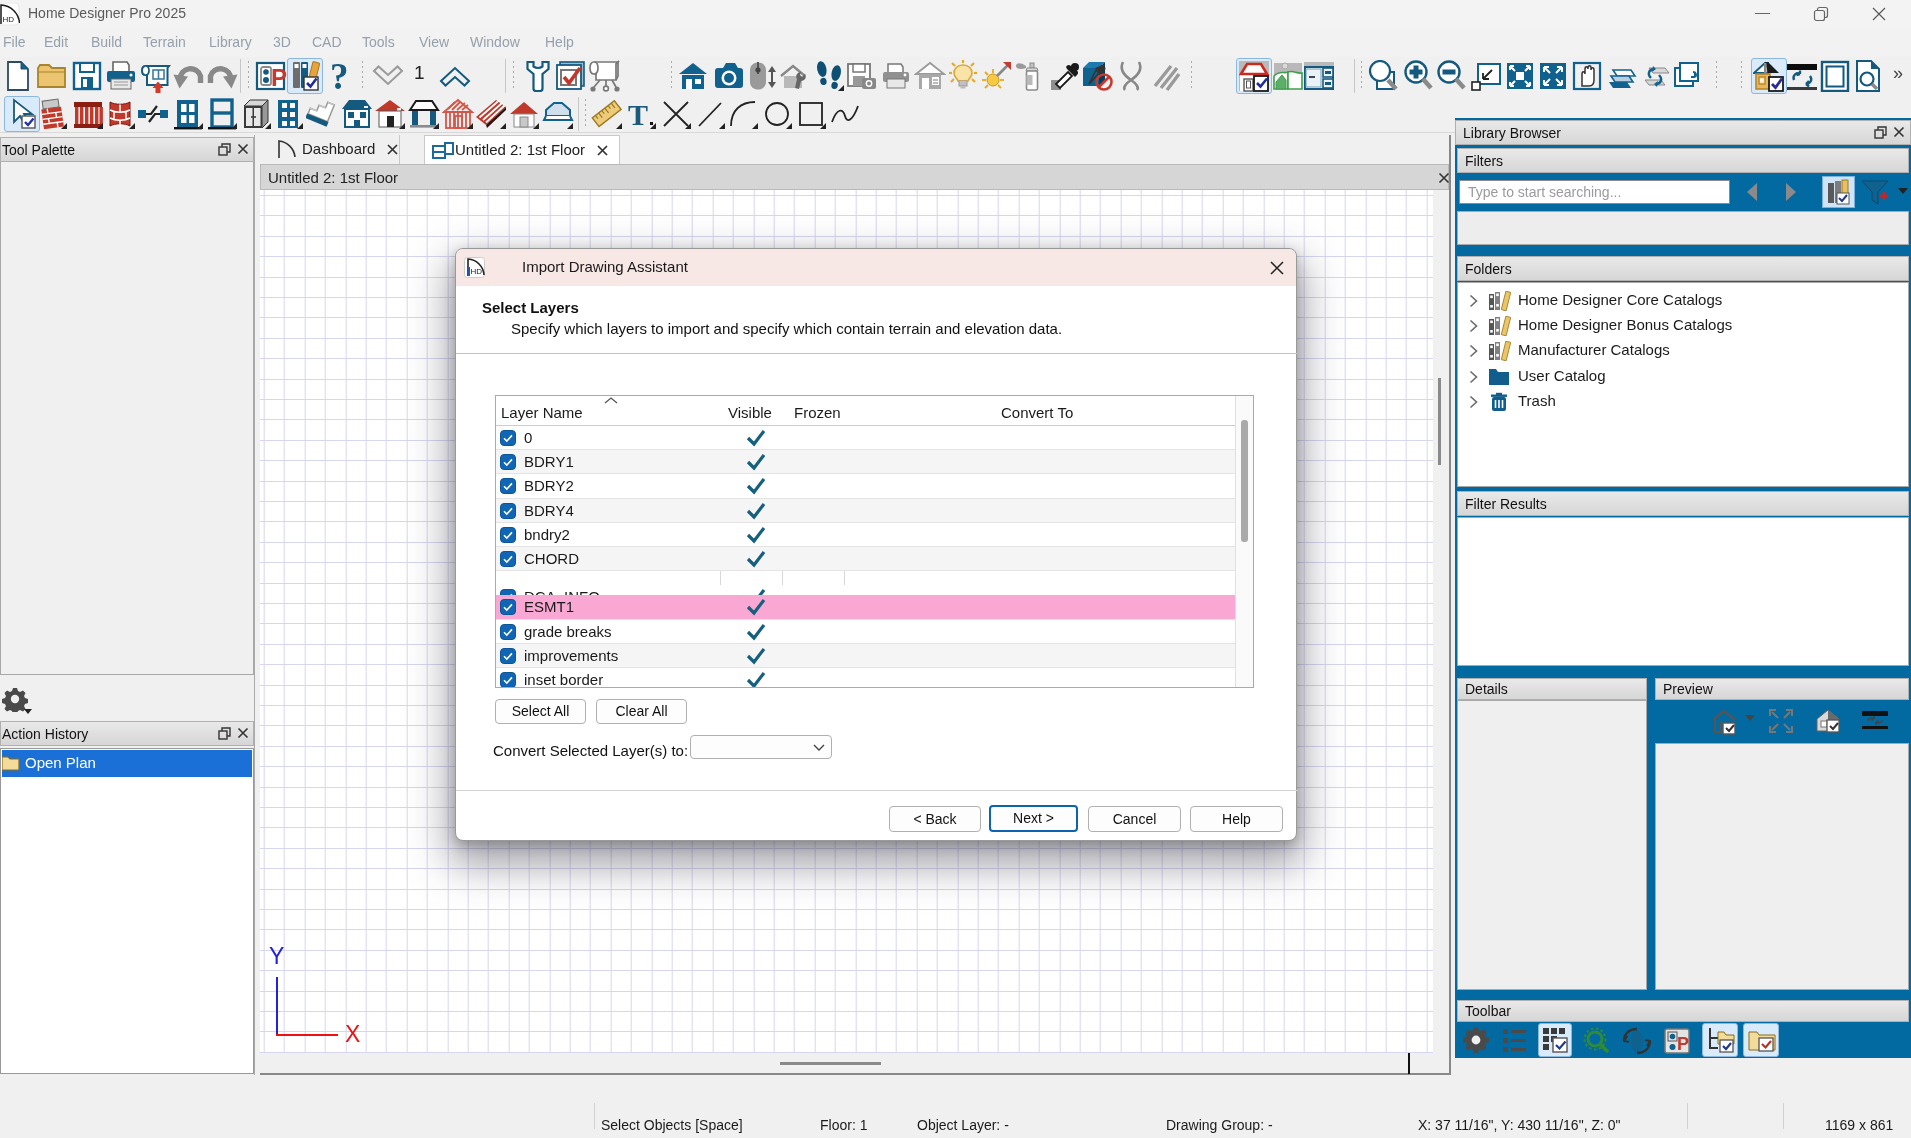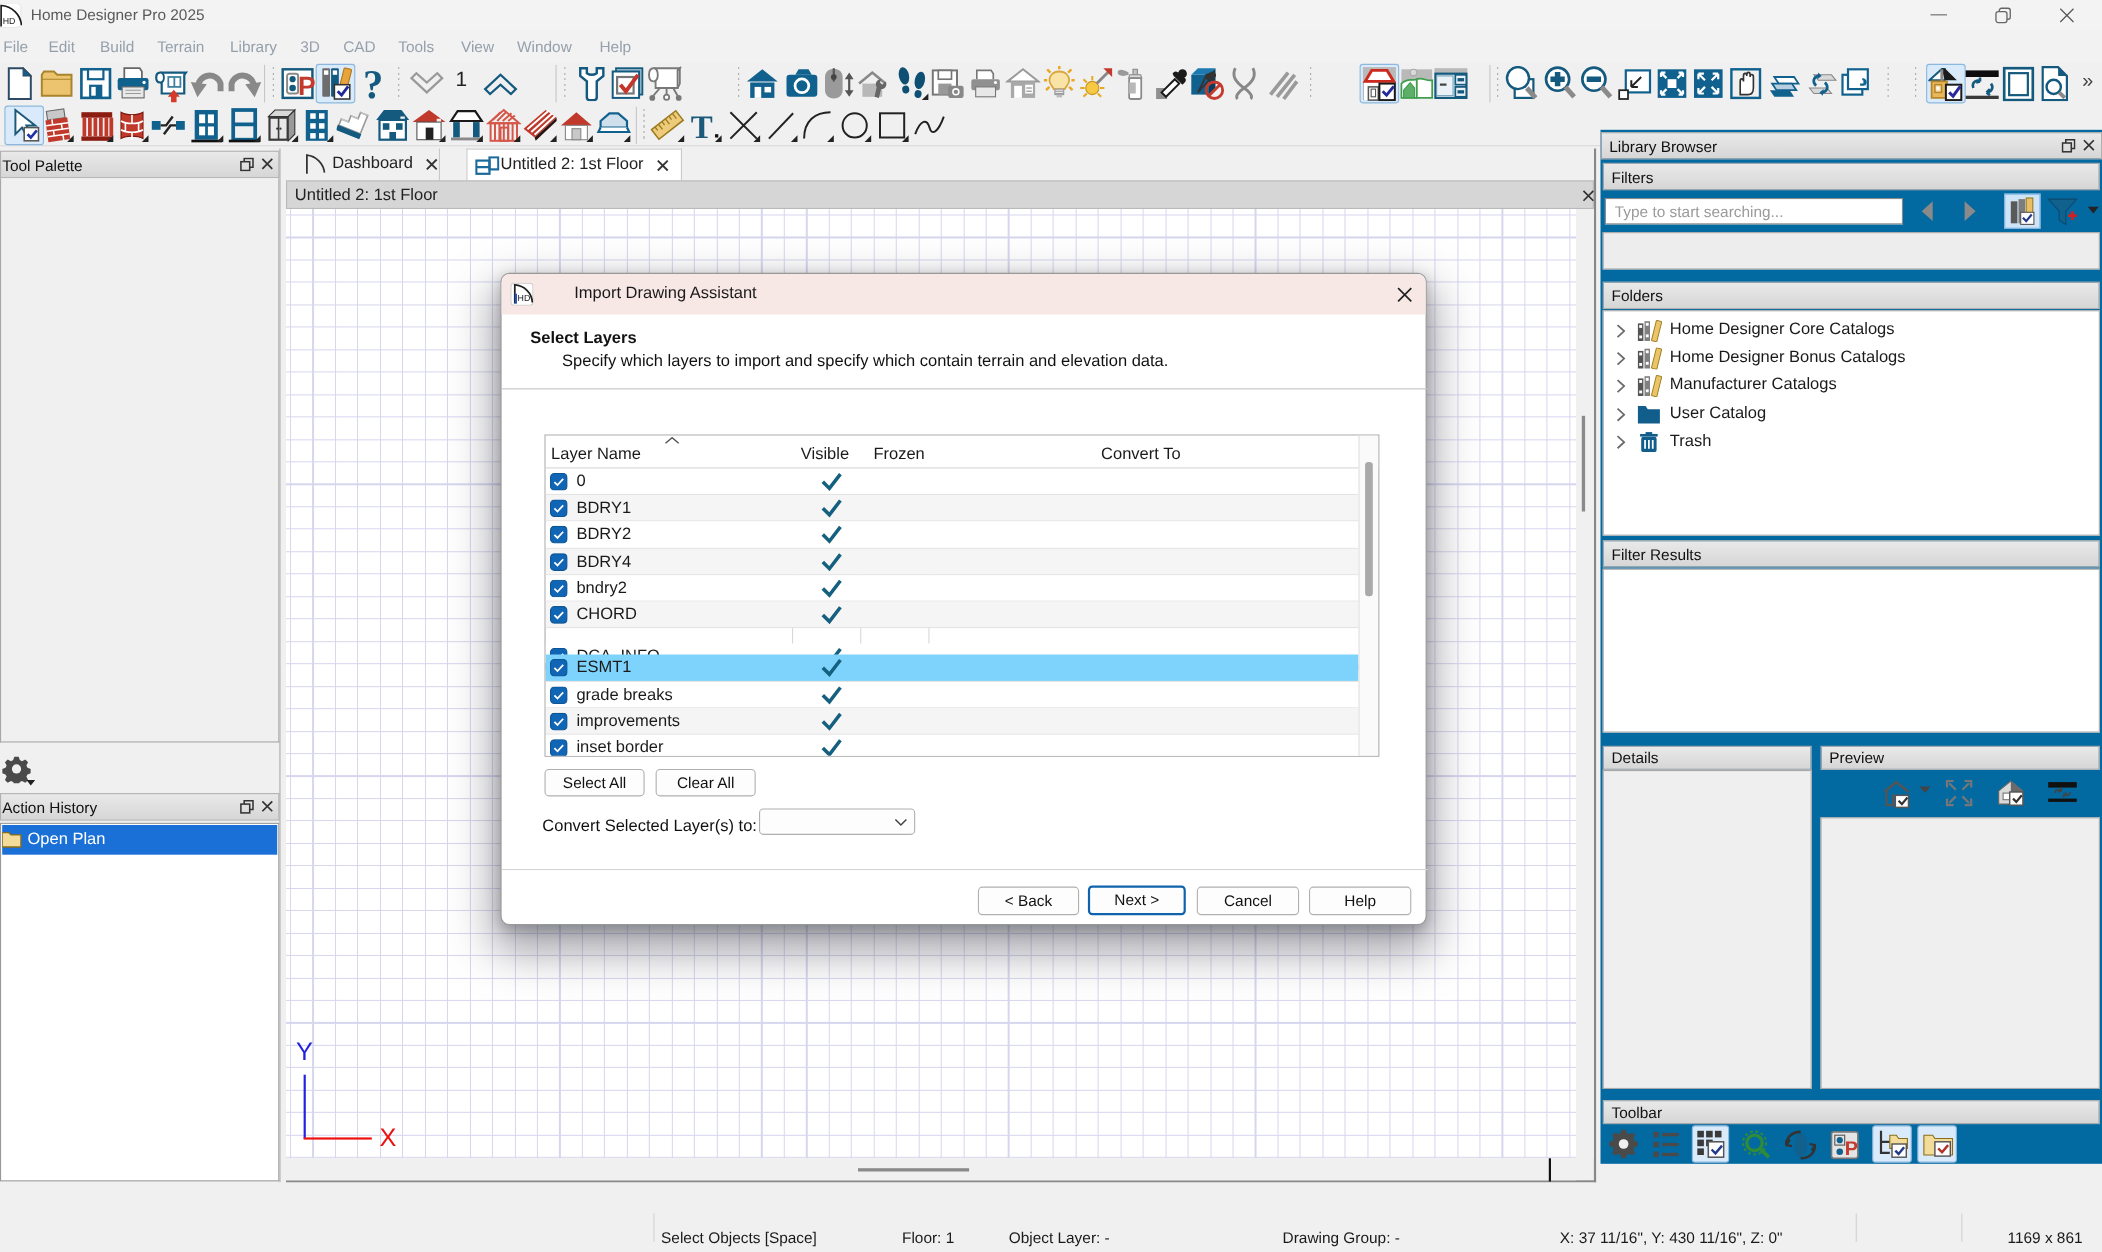--- a/index.html
+++ b/index.html
@@ -1097,21 +1097,21 @@
 <div class="abs" style="left:0;top:189px;width:739px;height:24.2px;background:#ffffff;border-bottom:6px solid #0c4a6e;">
 <svg class="abs" style="left:4px;top:4px;" width="16" height="16" viewBox="0 0 16 16">
           <rect x="0.5" y="0.5" width="15" height="15" rx="3.5" fill="#1065b5" stroke="#0d5696"></rect>
           <path d="M4 8.2 L6.8 11 L12 5.4" fill="none" stroke="#fff" stroke-width="1.6"></path>
         </svg>
 <span class="abs" style="left:28px;top:3px;font-size:15px;color:#1a1a1a;">DCA_INFO</span>
 <svg class="abs" style="left:249px;top:2px;" width="22" height="20" viewBox="0 0 22 20">
           <path d="M3 10 L9 16 L19 3" fill="none" stroke="#15607f" stroke-width="3.2"></path>
         </svg>
 </div>
-<div class="abs" style="left:0;top:199.4px;width:739px;height:24.2px;background:#7dd3fc;border-bottom:1px solid #e4e4e4;">
+<div class="abs" style="left:0;top:199.4px;width:739px;height:24.2px;background:#f9a8d4;border-bottom:1px solid #e4e4e4;">
 <svg class="abs" style="left:4px;top:4px;" width="16" height="16" viewBox="0 0 16 16">
           <rect x="0.5" y="0.5" width="15" height="15" rx="3.5" fill="#1065b5" stroke="#0d5696"></rect>
           <path d="M4 8.2 L6.8 11 L12 5.4" fill="none" stroke="#fff" stroke-width="1.6"></path>
         </svg>
 <span class="abs" style="left:28px;top:3px;font-size:15px;color:#1a1a1a;">ESMT1</span>
 <svg class="abs" style="left:249px;top:2px;" width="22" height="20" viewBox="0 0 22 20">
           <path d="M3 10 L9 16 L19 3" fill="none" stroke="#15607f" stroke-width="3.2"></path>
         </svg>
 </div>
 <div class="abs" style="left:0;top:223.6px;width:739px;height:24.2px;background:#ffffff;border-bottom:1px solid #e4e4e4;">

